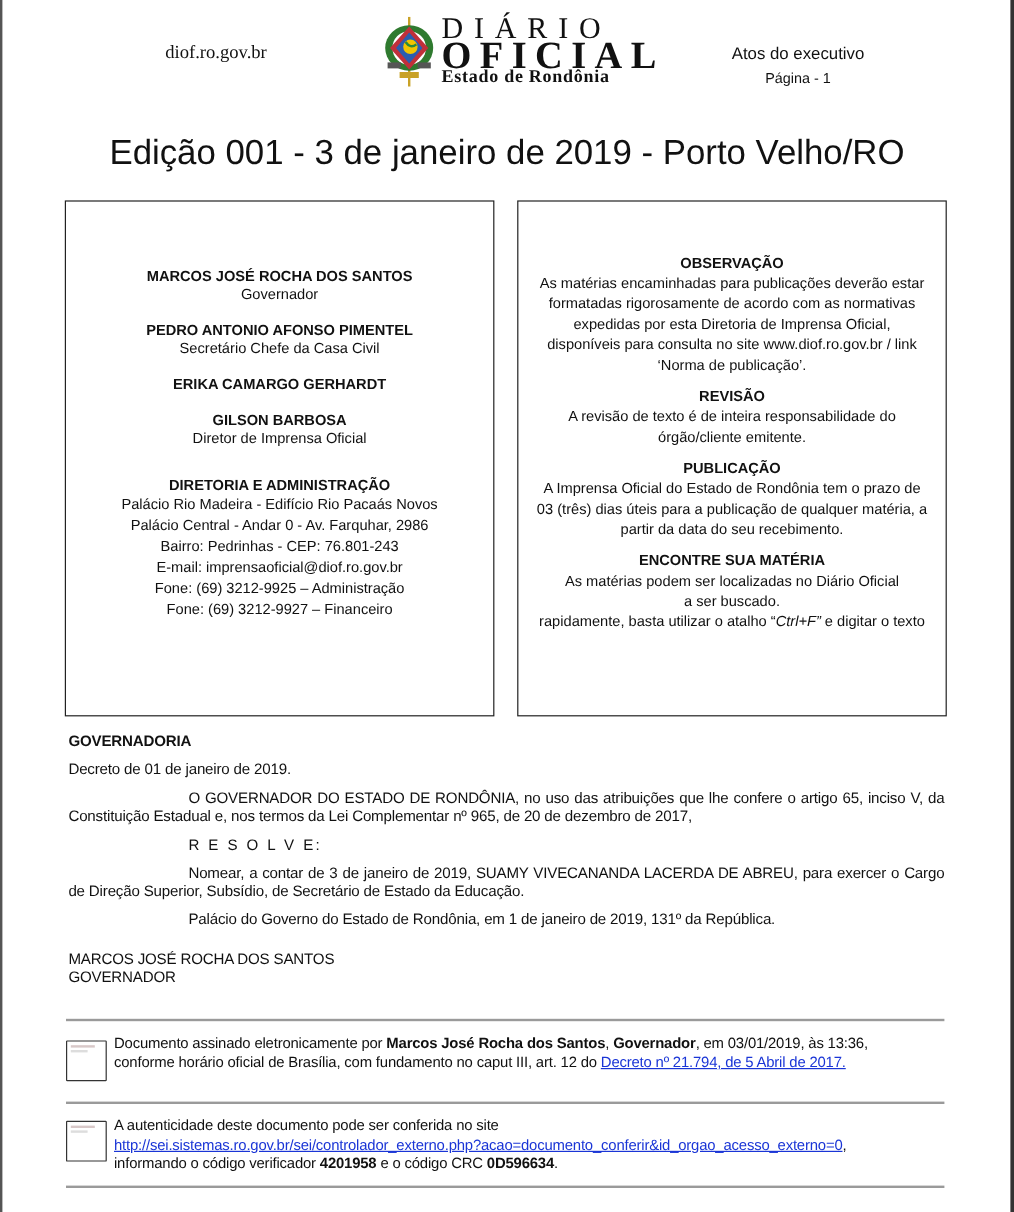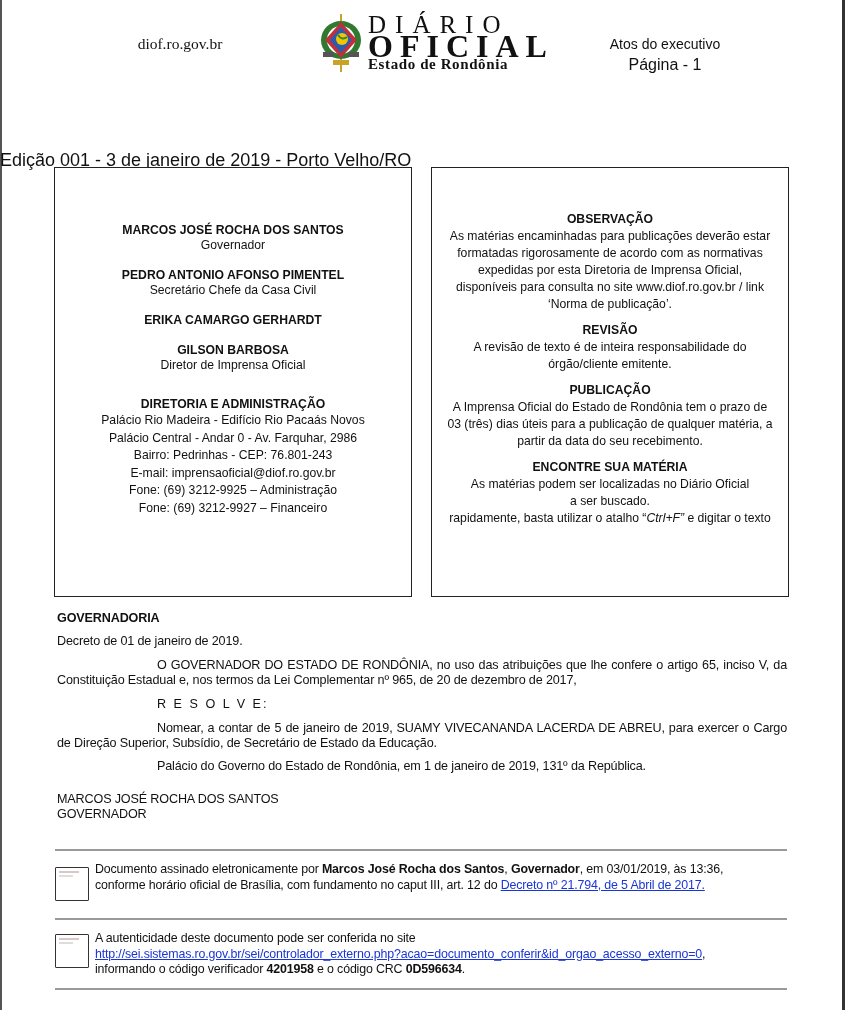--- a/index.html
+++ b/index.html
@@ -9,30 +9,30 @@
   }
   .page-border-left { position: absolute; left: 0; top: 0; width: 2px; height: 1010px; background: #555; }
   .page-border-right { position: absolute; right: 0; top: 0; width: 3px; height: 1010px; background: #333; }
 
   
   .hdr-left { position: absolute; left: 60px; top: 34px; width: 240px; text-align: center;
     font-family: "Liberation Serif", serif; font-size: 15.5px; line-height: 20px; color: #111; }
   .hdr-right { position: absolute; left: 585px; top: 34px; width: 160px; text-align: center;
     font-family: "Liberation Sans", sans-serif; font-size: 14px; color: #111; }
   .hdr-right .l1 { line-height: 20px; }
-  .hdr-right .l2 { font-size: 16px; line-height: 22px; }
+  .hdr-right .l2 { font-size: 12px; line-height: 22px; }
   .logo { position: absolute; left: 318px; top: 14px; width: 220px; height: 64px; }
   .crest { position: absolute; left: 0; top: 0; width: 46px; height: 60px; }
   .logo-title { position: absolute; left: 50px; top: 0; font-family: "Liberation Serif", serif; color: #111; }
   .logo-diario { position: absolute; left: 0; top: -2px; font-size: 25px; letter-spacing: 9px; line-height: 26px; white-space: nowrap; }
   .logo-oficial { position: absolute; left: 0; top: 19px; font-size: 32px; font-weight: bold; letter-spacing: 7px; line-height: 26px; white-space: nowrap; }
   .logo-estado { position: absolute; left: 0; top: 41px; font-size: 15px; font-weight: bold; letter-spacing: 0.6px; line-height: 18px; white-space: nowrap; }
 
-  .edition { position: absolute; left: 0; width: 845px; top: 112px; 
-    font-size: 18px; color: #111; font-family: "Liberation Sans", sans-serif; margin-top: 38px; }
+  .edition { position: absolute; left: 0; width: 845px; top: 112px; text-align: center;
+    font-size: 29px; color: #111; font-family: "Liberation Sans", sans-serif; }
 
   .box { position: absolute; border: 1.5px solid #222; background: #fff; box-sizing: border-box; }
   .box-left { left: 54px; top: 167px; width: 358px; height: 430px; }
   .box-right { left: 431px; top: 167px; width: 358px; height: 430px; }
   .box-inner { position: absolute; left: 0; right: 0; text-align: center; font-size: 12.2px; line-height: 16px; color: #111; }
   .bl { font-weight: bold; }
   .person { margin-bottom: 14px; }
   .person .name { font-weight: bold; line-height: 16px; }
   .person .role { line-height: 15px; }
   .dir-lines div { line-height: 17.5px; }
@@ -149,21 +149,21 @@
       <div class="b">a ser buscado.</div>
       <div class="b"><span>rapidamente, basta utilizar o atalho “</span><i>Ctrl+F”</i><span> e digitar o texto</span></div>
     </div>
   </div>
 </div>
 
 <div class="doc center bl" style="top:611px;">GOVERNADORIA</div>
 <div class="doc center" style="top:634px;">Decreto de 01 de janeiro de 2019.</div>
 <div class="doc para" style="top:658px;">O GOVERNADOR DO ESTADO DE RONDÔNIA, no uso das atribuições que lhe confere o artigo 65, inciso V, da Constituição Estadual e, nos termos da Lei Complementar nº 965, de 20 de dezembro de 2017,</div>
 <div class="doc indent" style="top:697px; letter-spacing:2px;">R E S O L V E:</div>
-<div class="doc para" style="top:721px;">Nomear, a contar de 5 de janeiro de 2019, SUAMY VIVECANANDA LACERDA DE ABREU, para exercer o Cargo de Direção Superior, Subsídio, de Secretário de Estado da Educação.</div>
+<div class="doc para" style="top:721px;">Nomear, a contar de 3 de janeiro de 2019, SUAMY VIVECANANDA LACERDA DE ABREU, para exercer o Cargo de Direção Superior, Subsídio, de Secretário de Estado da Educação.</div>
 <div class="doc indent" style="top:759px;">Palácio do Governo do Estado de Rondônia, em 1 de janeiro de 2019, 131º da República.</div>
 <div class="doc center" style="top:792px; line-height:15px;">
   <div>MARCOS JOSÉ ROCHA DOS SANTOS</div>
   <div>GOVERNADOR</div>
 </div>
 
 <div class="rule" style="top:849px;"></div>
 <div class="sig-icon" style="left:55px; top:867px;"></div>
 <div class="sig-text" style="top:862px;">
   <div><span>Documento assinado eletronicamente por </span><b>Marcos José Rocha dos Santos</b><span>, </span><b>Governador</b><span>, em 03/01/2019, às 13:36,</span></div>

